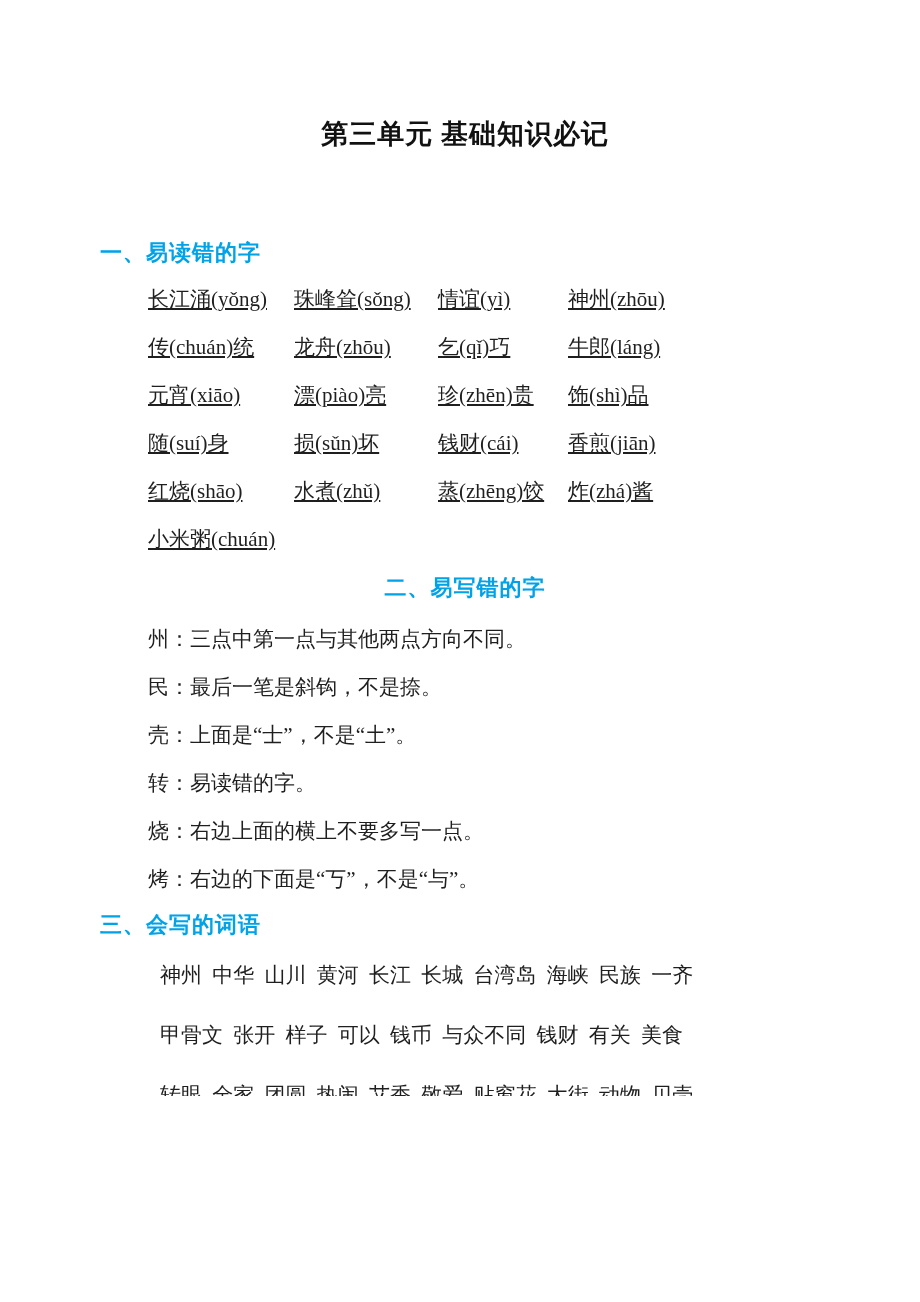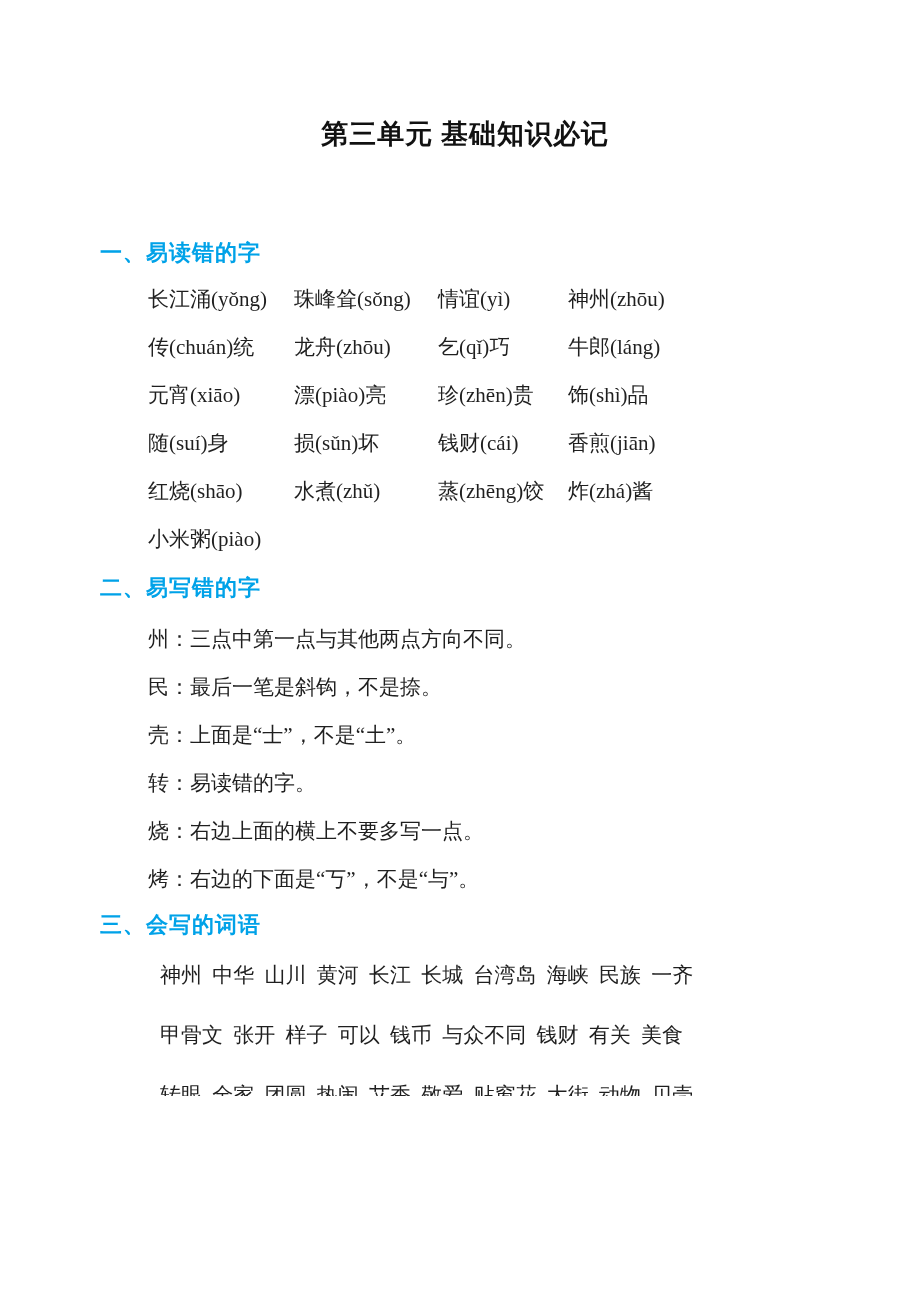--- a/index.html
+++ b/index.html
@@ -28,31 +28,32 @@
   .sec-heading {
     margin:0;
     font-family:"Liberation Sans","DejaVu Sans",sans-serif;
     font-weight:700;
     font-size:22px;
     line-height:28px;
     color:var(--accent);
     letter-spacing:1px;
   }
   .sec-1 .sec-heading { margin-top:89px; }
-  .sec-2 .sec-heading { margin-top:11px; }
+  .sec-2 .sec-heading { margin-top:11px;text-align:center; }
   .sec-3 .sec-heading { margin-top:8px; }
   .sec-body { margin-left:48px; }
   .sec-1 .sec-body { margin-top:8px; }
   .sec-2 .sec-body { margin-top:13px; }
   .sec-3 .sec-body { margin-top:12px; }
   .pinyin-row {
     display:grid;
     grid-template-columns:146px 144px 130px auto;
     height:48px;
     align-items:center;
+    text-decoration:underline;
   }
   .pinyin-cell {
     font-size:21px;
     white-space:nowrap;
   }
   .note-line {
     margin:0;
     height:48px;
     line-height:48px;
     font-size:21px;
@@ -101,21 +102,21 @@
           <span class="pinyin-cell">钱财(cái)</span>
           <span class="pinyin-cell">香煎(jiān)</span>
         </div>
         <div class="pinyin-row">
           <span class="pinyin-cell">红烧(shāo)</span>
           <span class="pinyin-cell">水煮(zhǔ)</span>
           <span class="pinyin-cell">蒸(zhēng)饺</span>
           <span class="pinyin-cell">炸(zhá)酱</span>
         </div>
         <div class="pinyin-row">
-          <span class="pinyin-cell">小米粥(piào)</span>
+          <span class="pinyin-cell">小米粥(chuán)</span>
         </div>
       </div>
   </section>
 
   <section class="sec-2">
     <h2 class="sec-heading">二、易写错的字</h2>
     <div class="sec-body" id="notes-miswrite">
         <p class="note-line">州：三点中第一点与其他两点方向不同。</p>
         <p class="note-line">民：最后一笔是斜钩，不是捺。</p>
         <p class="note-line">壳：上面是“士”，不是“土”。</p>

